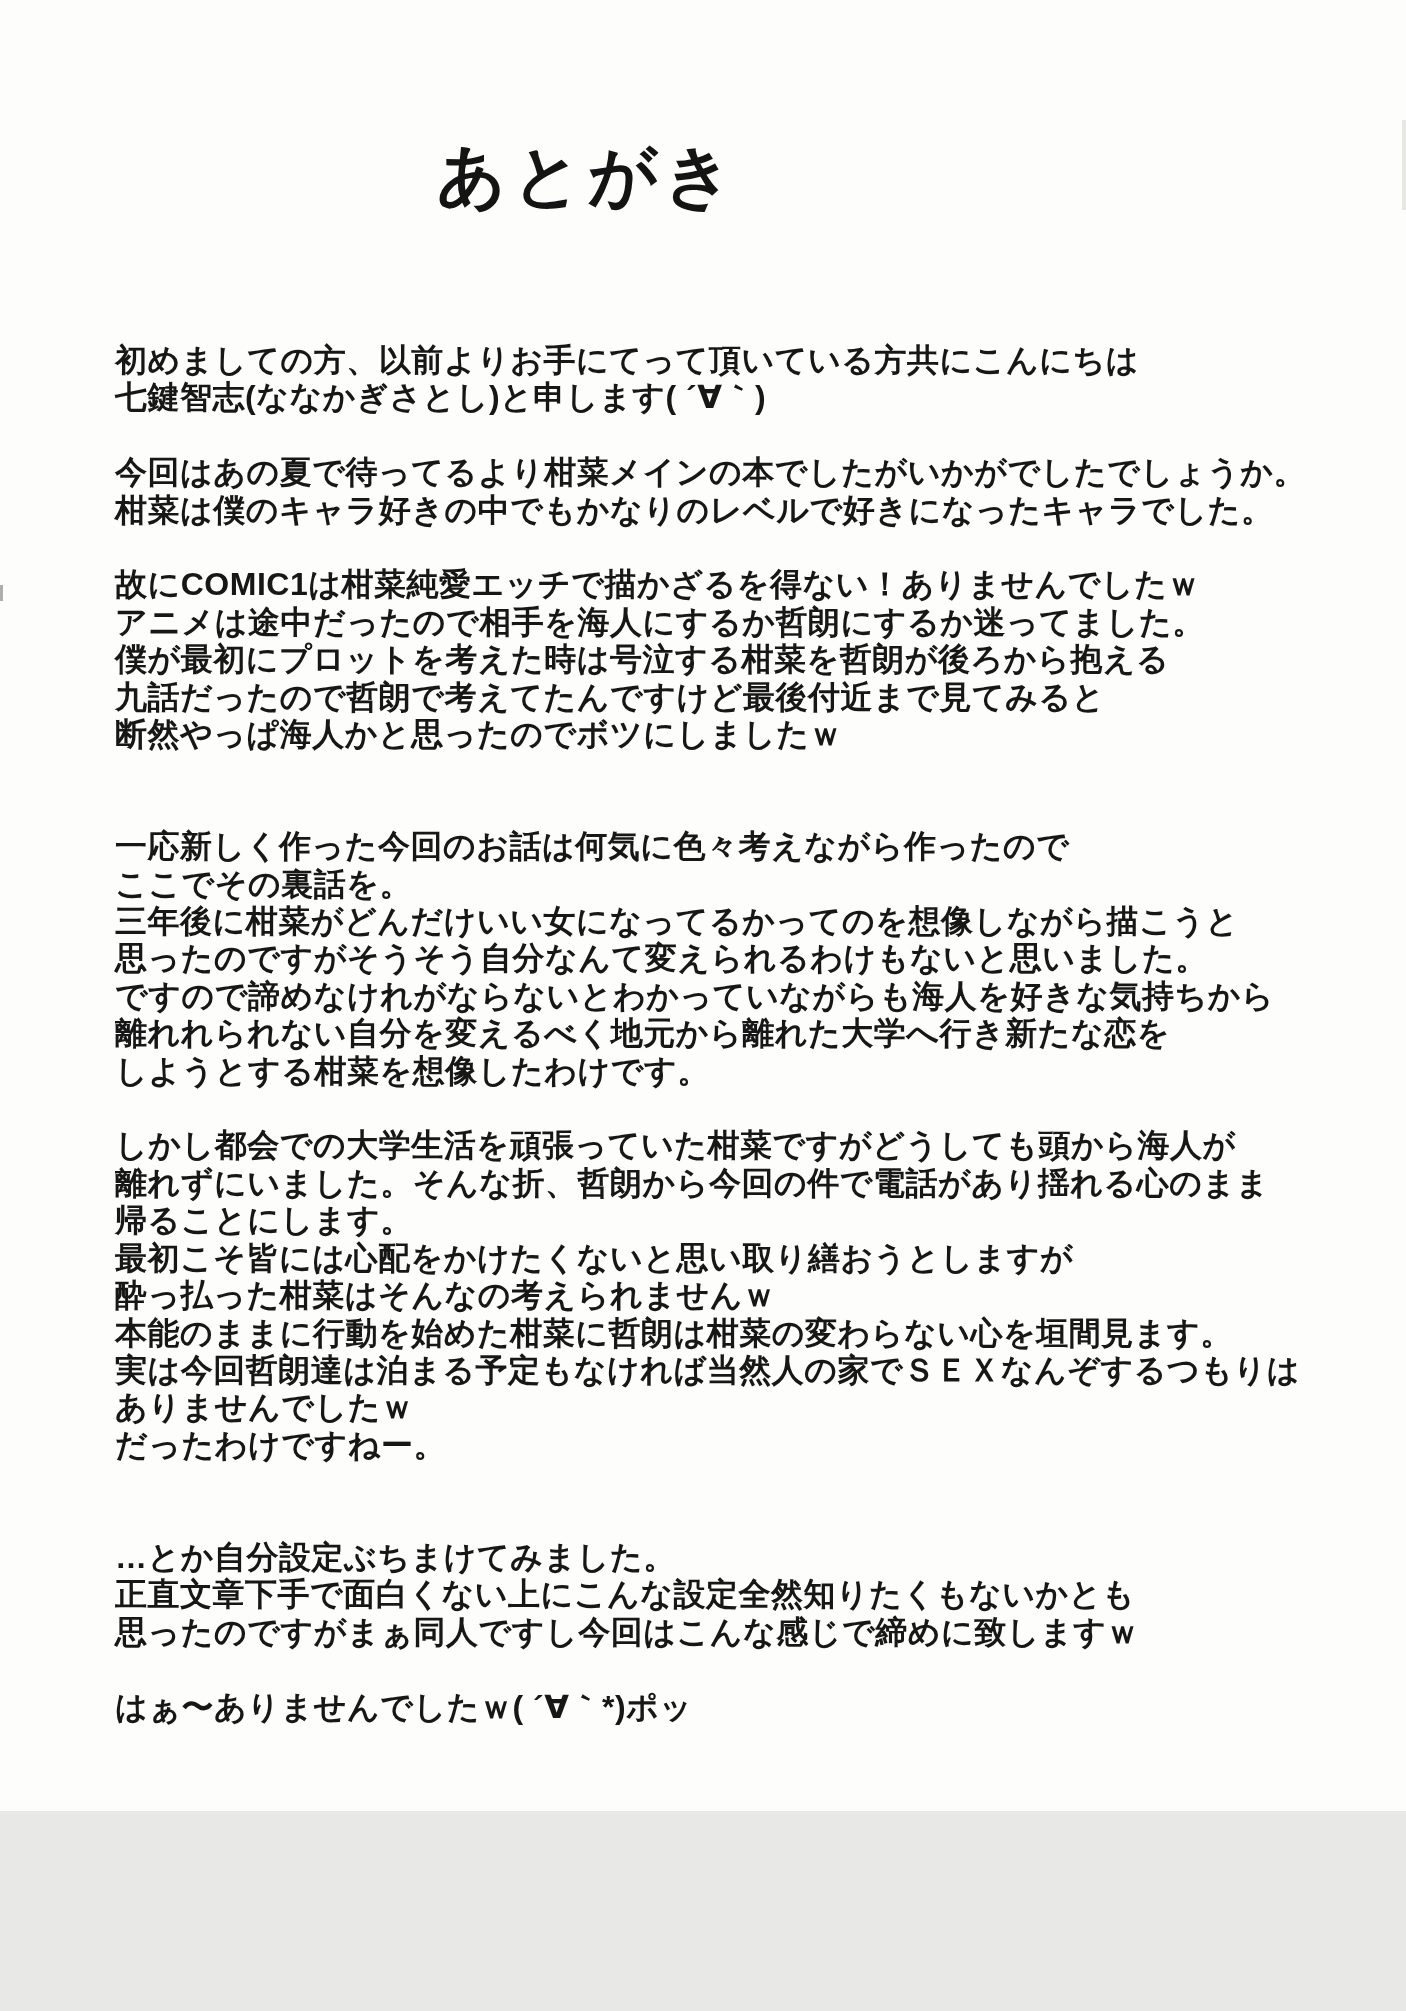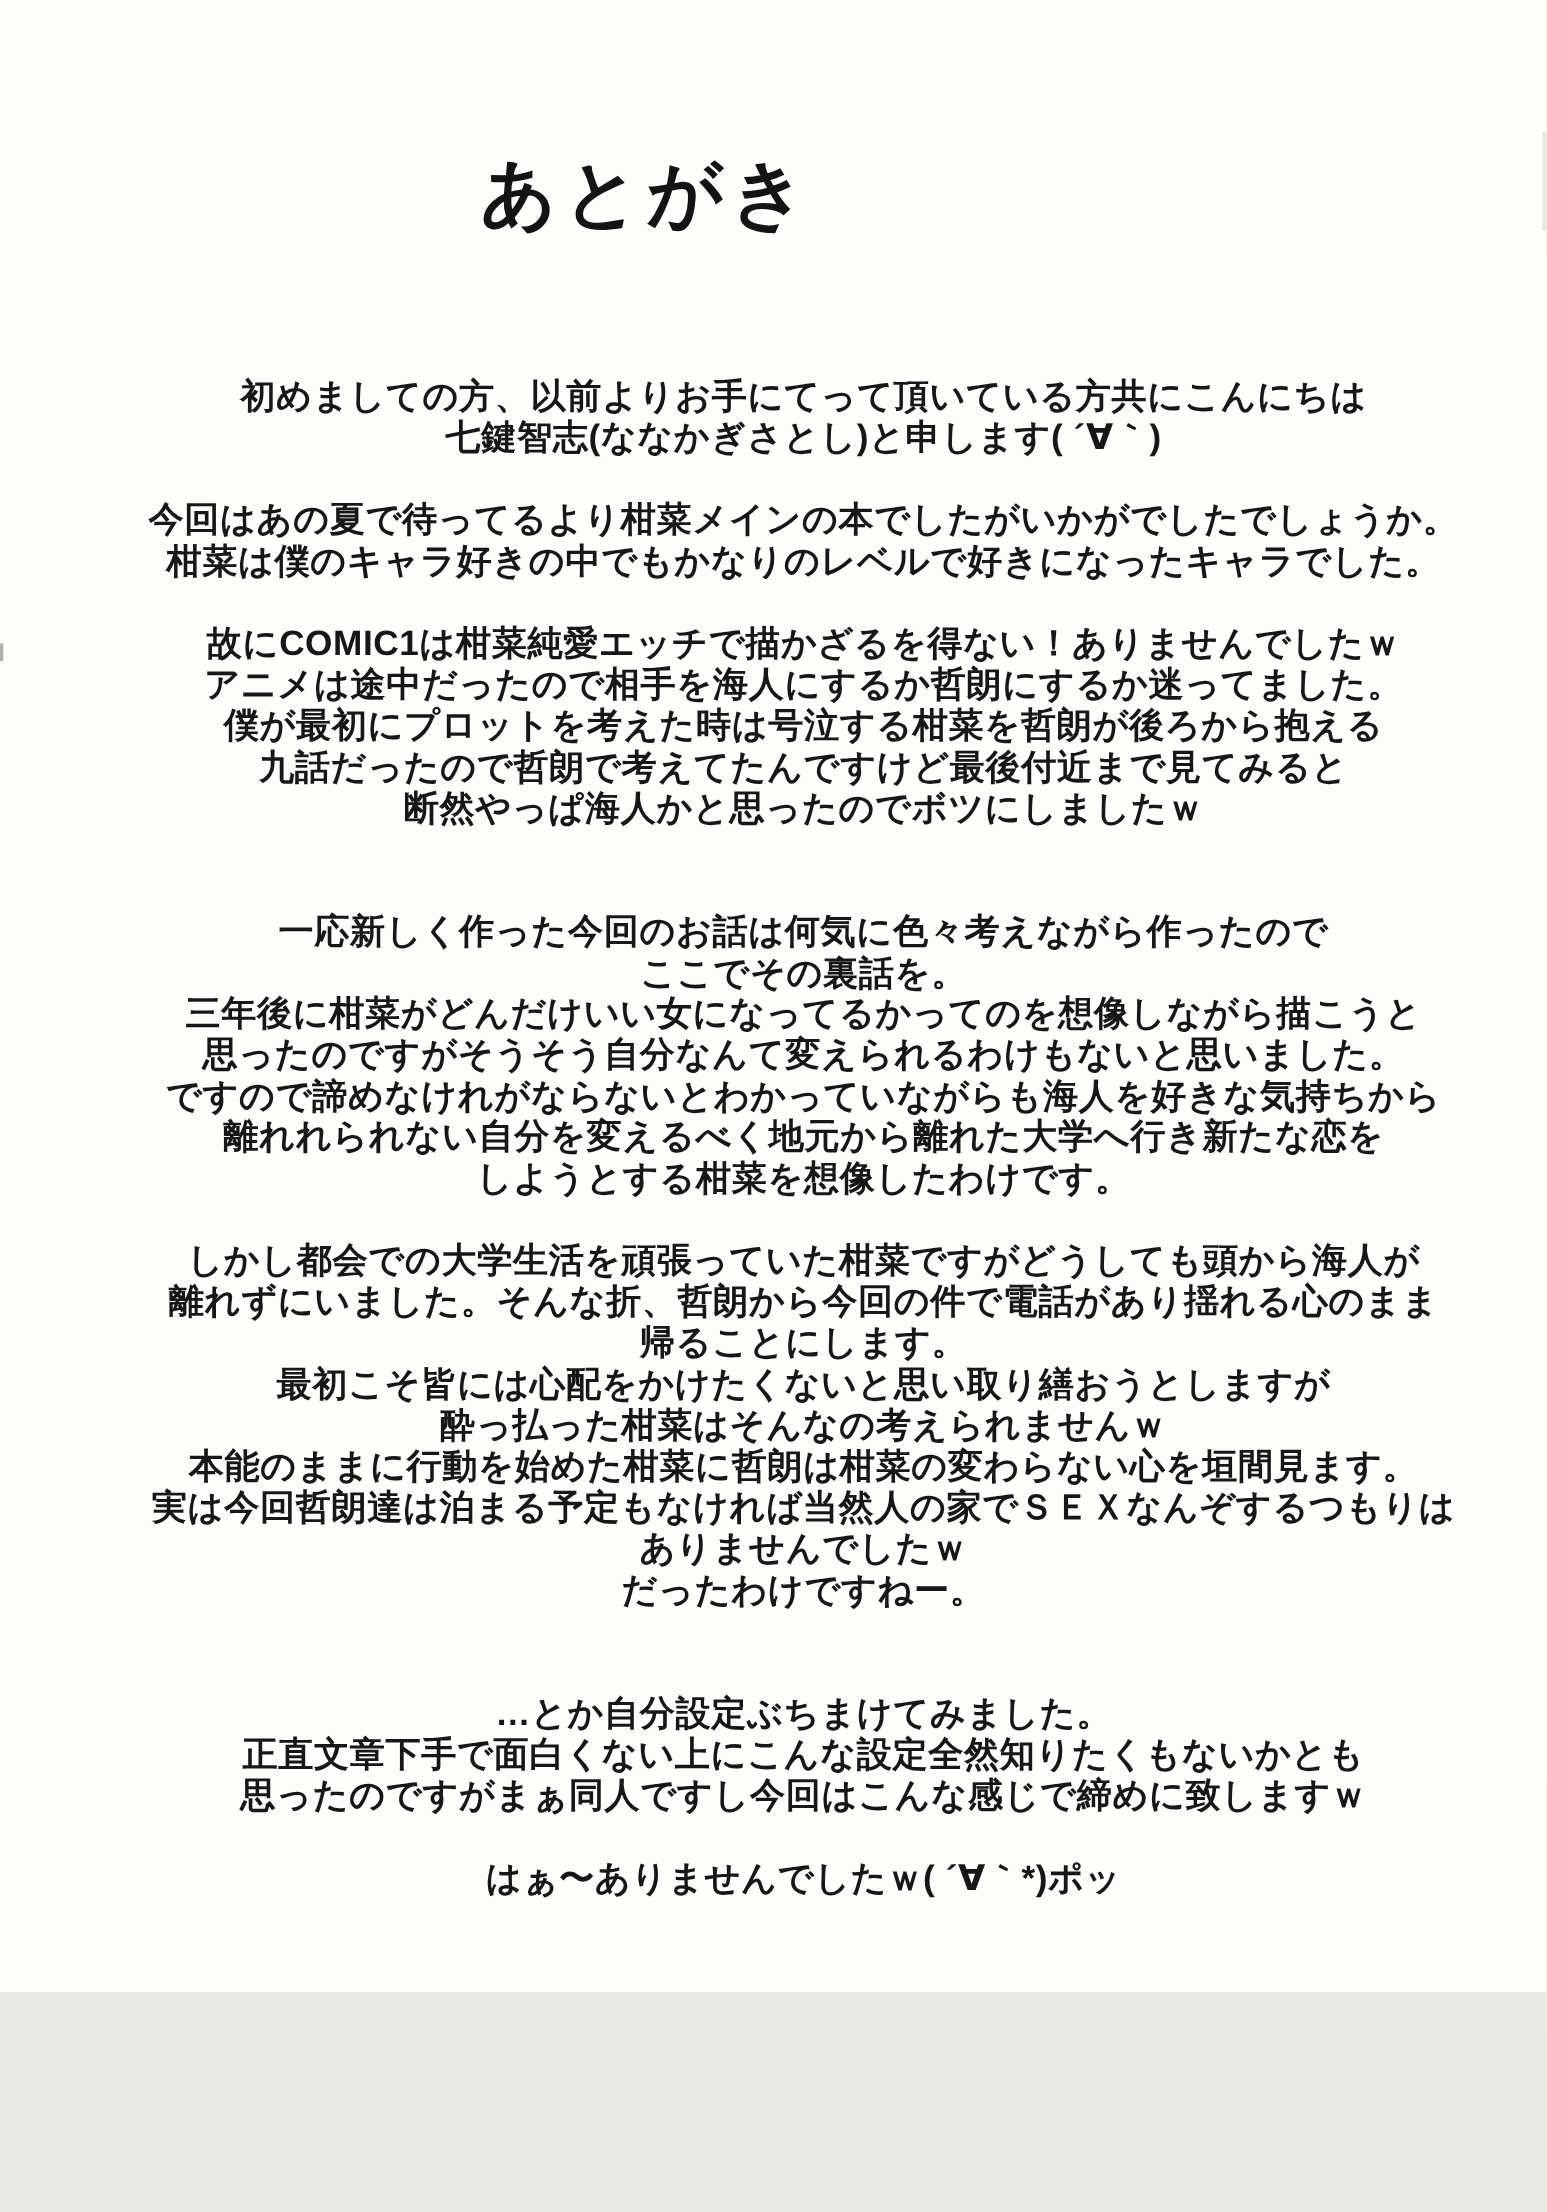--- a/index.html
+++ b/index.html
@@ -40,21 +40,20 @@
     letter-spacing: 0.5px;
     color: #171717;
   }
   .afterword-body p {
     margin: 0;
     padding: 0;
   }
   .afterword-body p .line {
     display: block;
     white-space: pre;
-    text-align: center;
   }
   .page-number {
     position: absolute;
     left: 18px;
     top: 1930px;
     font-size: 27px;
     font-weight: 500;
     letter-spacing: 0;
     color: #1c1c1c;
   }

